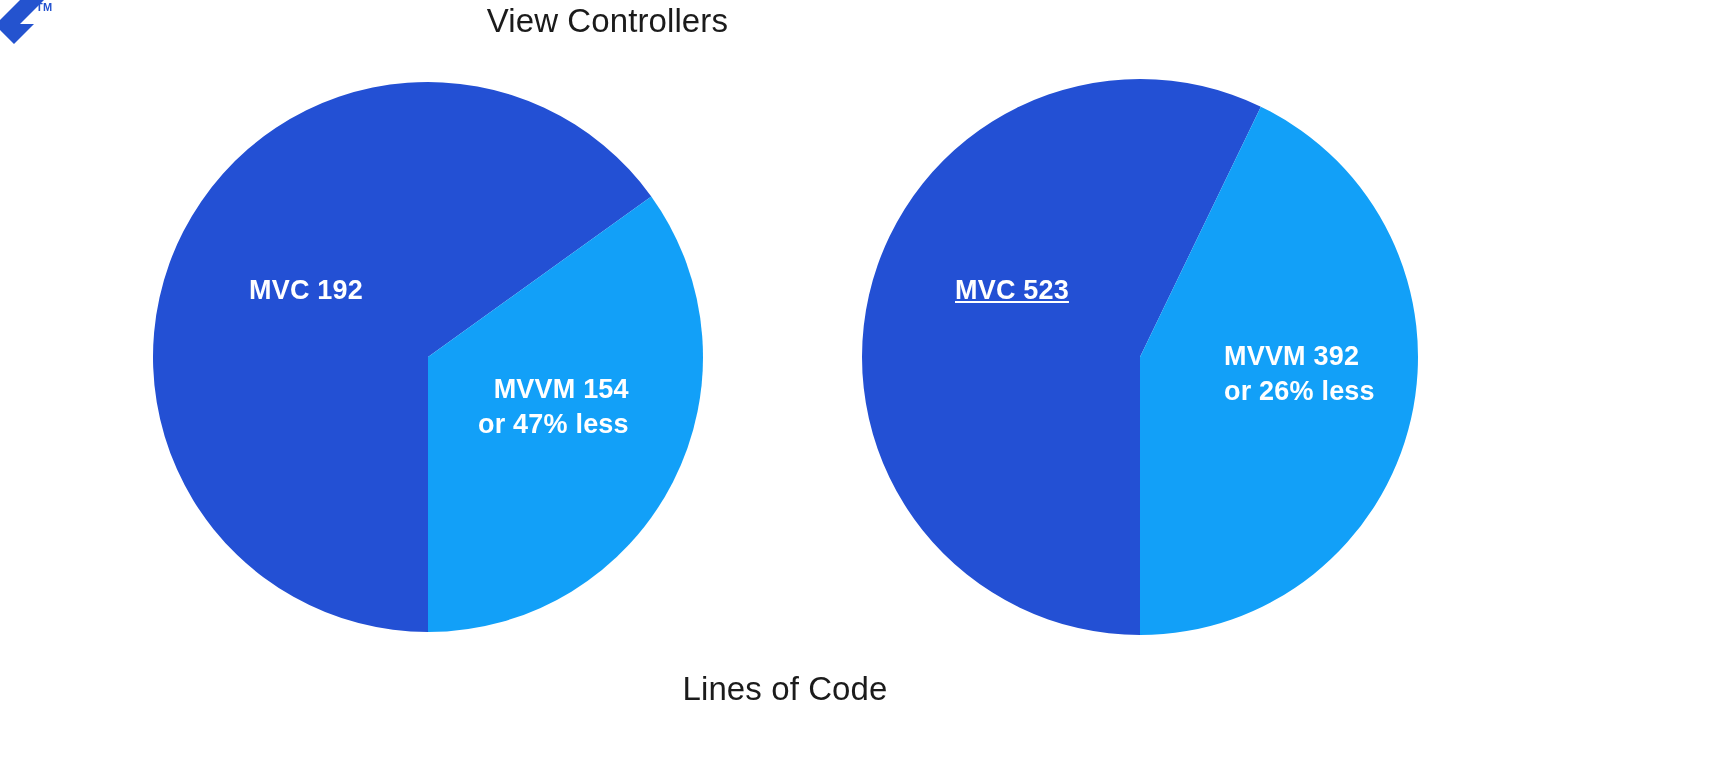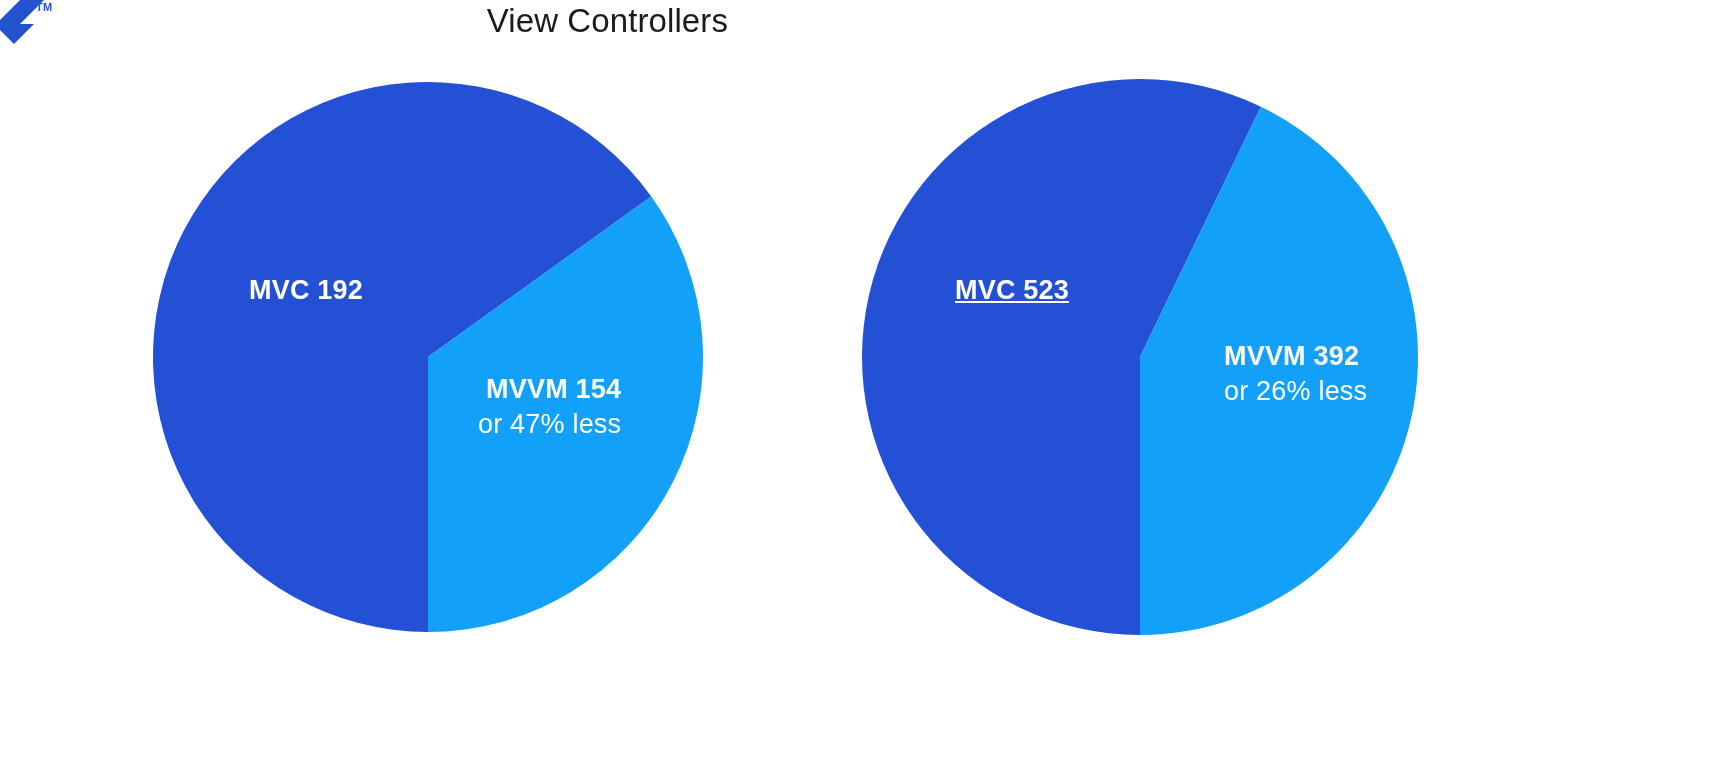--- a/index.html
+++ b/index.html
@@ -69,21 +69,21 @@
     position: absolute;
     color: #ffffff;
     font-size: 27px;
     font-weight: 700;
     line-height: 1.28;
     white-space: nowrap;
     letter-spacing: .2px;
   }
   .slice-label .sub {
     display: block;
-    font-weight: 400;
+    font-weight: 700;
   }
 
   #label-left-mvc   { left: 249px;  top: 273px; }
   #label-left-mvvm  { left: 478px;  top: 372px; text-align: right; }
   #label-right-mvc  { left: 955px;  top: 273px; text-decoration: underline; }
   #label-right-mvvm { left: 1196px; top: 339px; margin-left: 28px; }
 
   
   #caption {
     position: absolute;
@@ -135,14 +135,15 @@
       </svg>
   </div>
 
   <div class="slice-label" id="label-right-mvc">MVC 523</div>
 
   <div class="slice-label" id="label-right-mvvm">
     <span>MVVM 392</span>
     <span class="sub">or 26% less</span>
   </div>
 
+  <div id="caption">Lines of Code</div>
 
 </div>
 
 </body></html>

